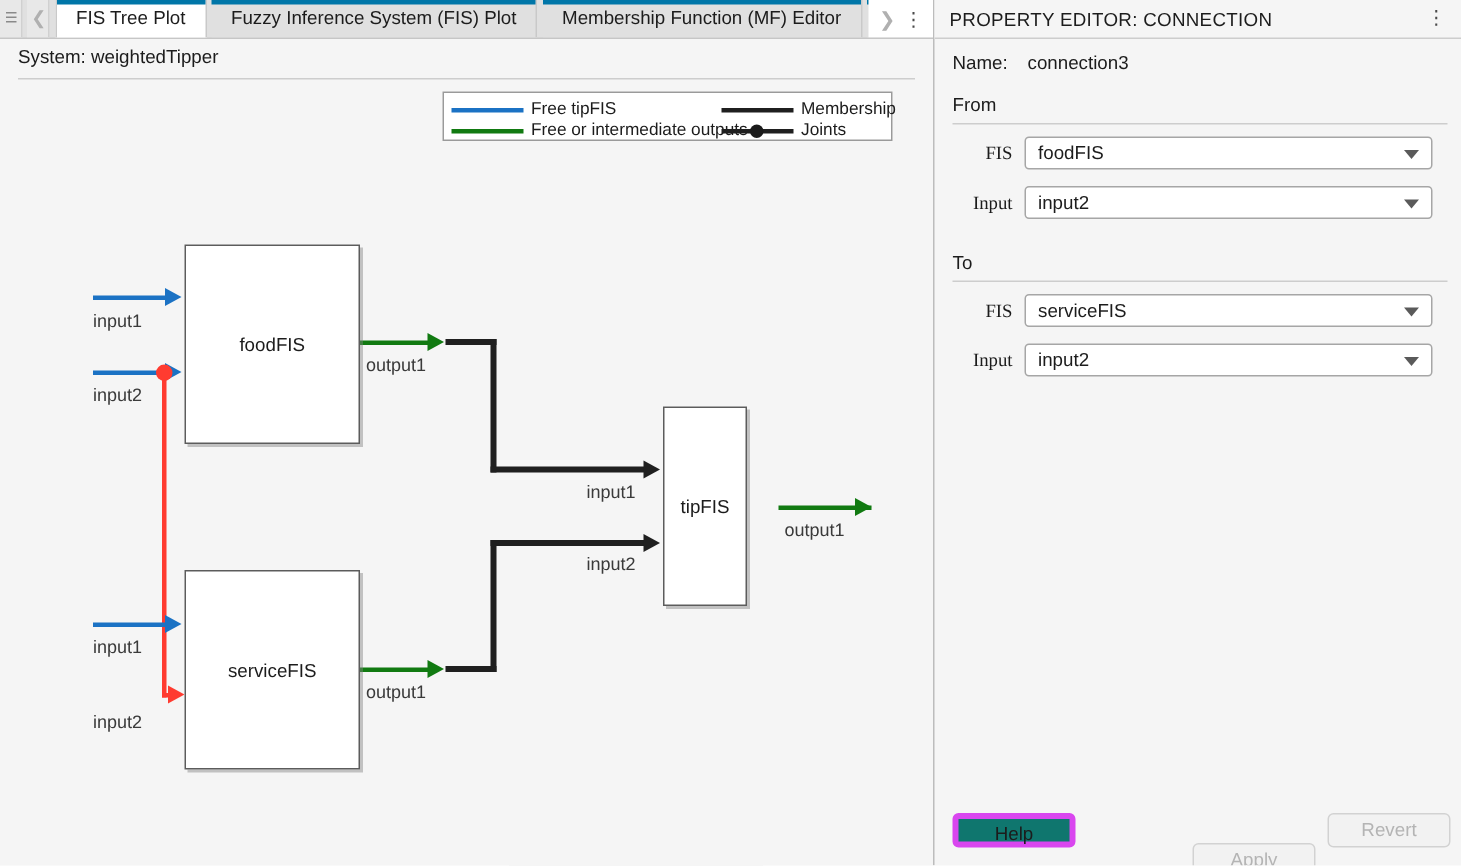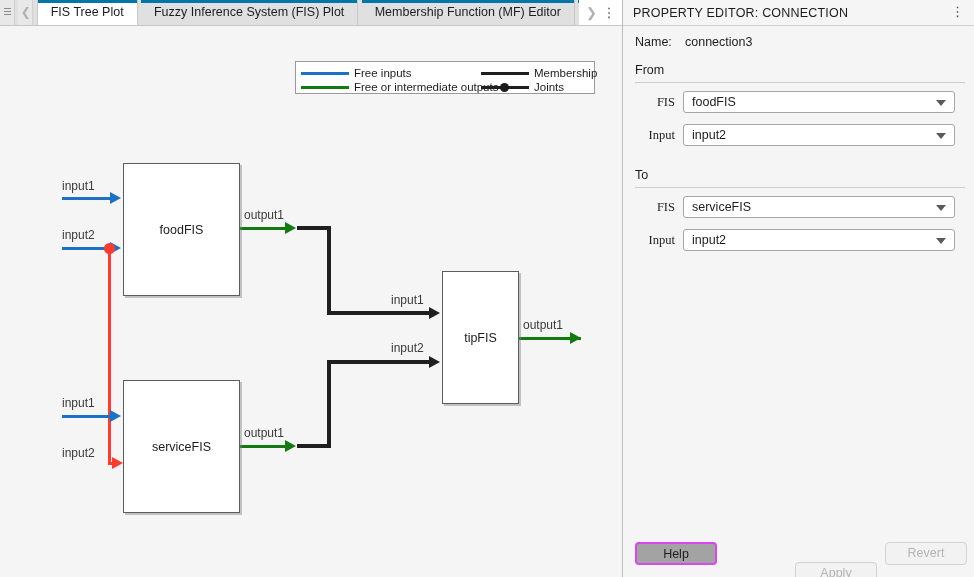--- a/index.html
+++ b/index.html
@@ -210,20 +210,21 @@
     font-size: 12.5px;
     color: #1c1c1c;
   }
 
   
   .port-label {
     position: absolute;
     font-size: 12px;
     color: #3a3a3a;
     white-space: nowrap;
+    margin-top: 28px;
   }
 
   
   .seg {
     position: absolute;
     background: #1f1f1f;
   }
   .seg.blue  { background: #1b72c4; }
   .seg.green { background: #117a11; }
   .seg.red   { background: #ff3b30; }
@@ -337,23 +338,23 @@
     position: absolute;
     height: 23px;
     border-radius: 4px;
     box-sizing: border-box;
     text-align: center;
     font-size: 12.5px;
     line-height: 21px;
     background: #f0f0f0;
   }
   .btn.enabled {
-    border: 2px solid #d946ef;
-    color: #1c1c1c;
-    background: #a3a3a3;
+    border: 4px solid #d946ef;
+    color: #1c1c1c;
+    background: #0f766e;
   }
   .btn.disabled {
     border: 1px solid #d2d2d2;
     color: #b4b4b4;
     background: #f2f2f2;
   }
 </style>
 </head>
 <body>
 
@@ -375,27 +376,31 @@
       <span class="tab active">FIS Tree Plot</span>
       <span class="tab inactive">Fuzzy Inference System (FIS) Plot</span>
       <span class="tab inactive">Membership Function (MF) Editor</span>
       <span class="tab inactive clipped">Rule</span>
       <span id="tab-overflow">
         <span class="tab-arrow-next">❯</span>
         <span class="kebab">⋮</span>
       </span>
     </div>
 
+    <div id="system-row">
+      <span id="system-label">System: weightedTipper</span>
+      <div id="system-rule"></div>
+    </div>
 
     <div id="canvas">
 
       <div id="legend">
         <div class="legend-row" style="left:5px; top:4px; width:135px;">
           <span class="legend-line" style="left:0; width:48px; background:#1b72c4;"></span>
-          <span class="legend-text" style="left:53px;">Free inputs</span>
+          <span class="legend-text" style="left:53px;">Free tipFIS</span>
         </div>
         <div class="legend-row" style="left:5px; top:18px; width:180px;">
           <span class="legend-line" style="left:0; width:48px; background:#117a11;"></span>
           <span class="legend-text" style="left:53px;">Free or intermediate outputs</span>
         </div>
         <div class="legend-row" style="left:185px; top:4px; width:115px;">
           <span class="legend-line" style="left:0; width:48px; background:#1f1f1f;"></span>
           <span class="legend-text" style="left:53px;">Membership</span>
         </div>
         <div class="legend-row" style="left:185px; top:18px; width:115px;">
@@ -437,21 +442,21 @@
       <div class="arrow green" style="left:570px; top:278px;"></div>
 
       <div class="fis-block" style="left:123px; top:109px; width:117px; height:133px;">
         <span class="fis-block-label">foodFIS</span>
       </div>
 
       <div class="fis-block" style="left:123px; top:326px; width:117px; height:133px;">
         <span class="fis-block-label">serviceFIS</span>
       </div>
 
-      <div class="fis-block" style="left:442px; top:217px; width:77px; height:133px;">
+      <div class="fis-block" style="left:442px; top:217px; width:56px; height:133px;">
         <span class="fis-block-label">tipFIS</span>
       </div>
 
       <span class="port-label" style="left:62px; top:125px;">input1</span>
       <span class="port-label" style="left:62px; top:174px;">input2</span>
       <span class="port-label" style="left:244px; top:154px;">output1</span>
 
       <span class="port-label" style="left:62px; top:342px;">input1</span>
       <span class="port-label" style="left:62px; top:392px;">input2</span>
       <span class="port-label" style="left:244px; top:372px;">output1</span>

